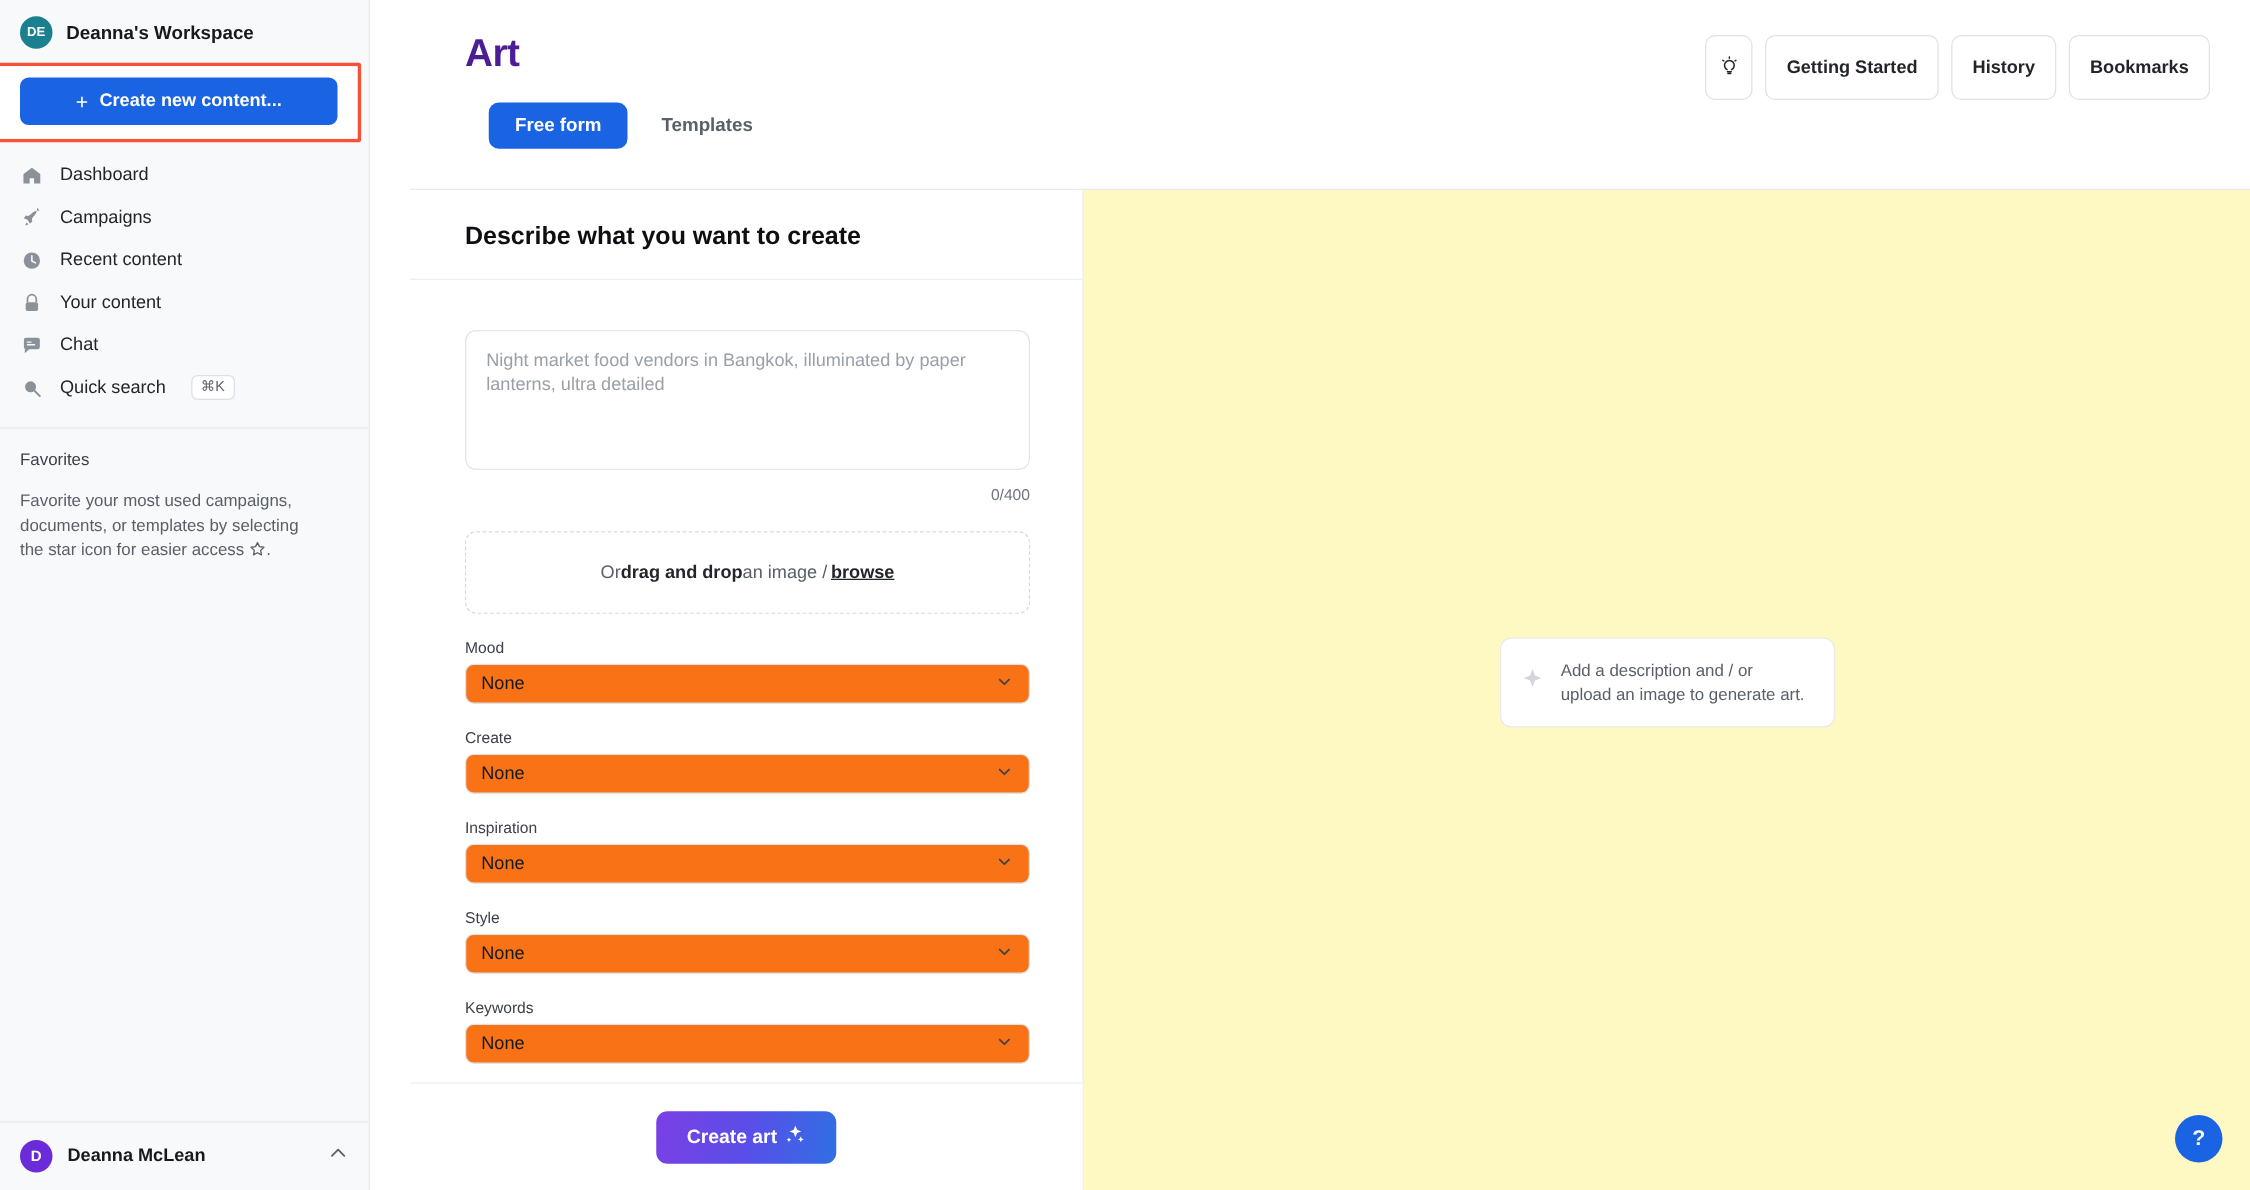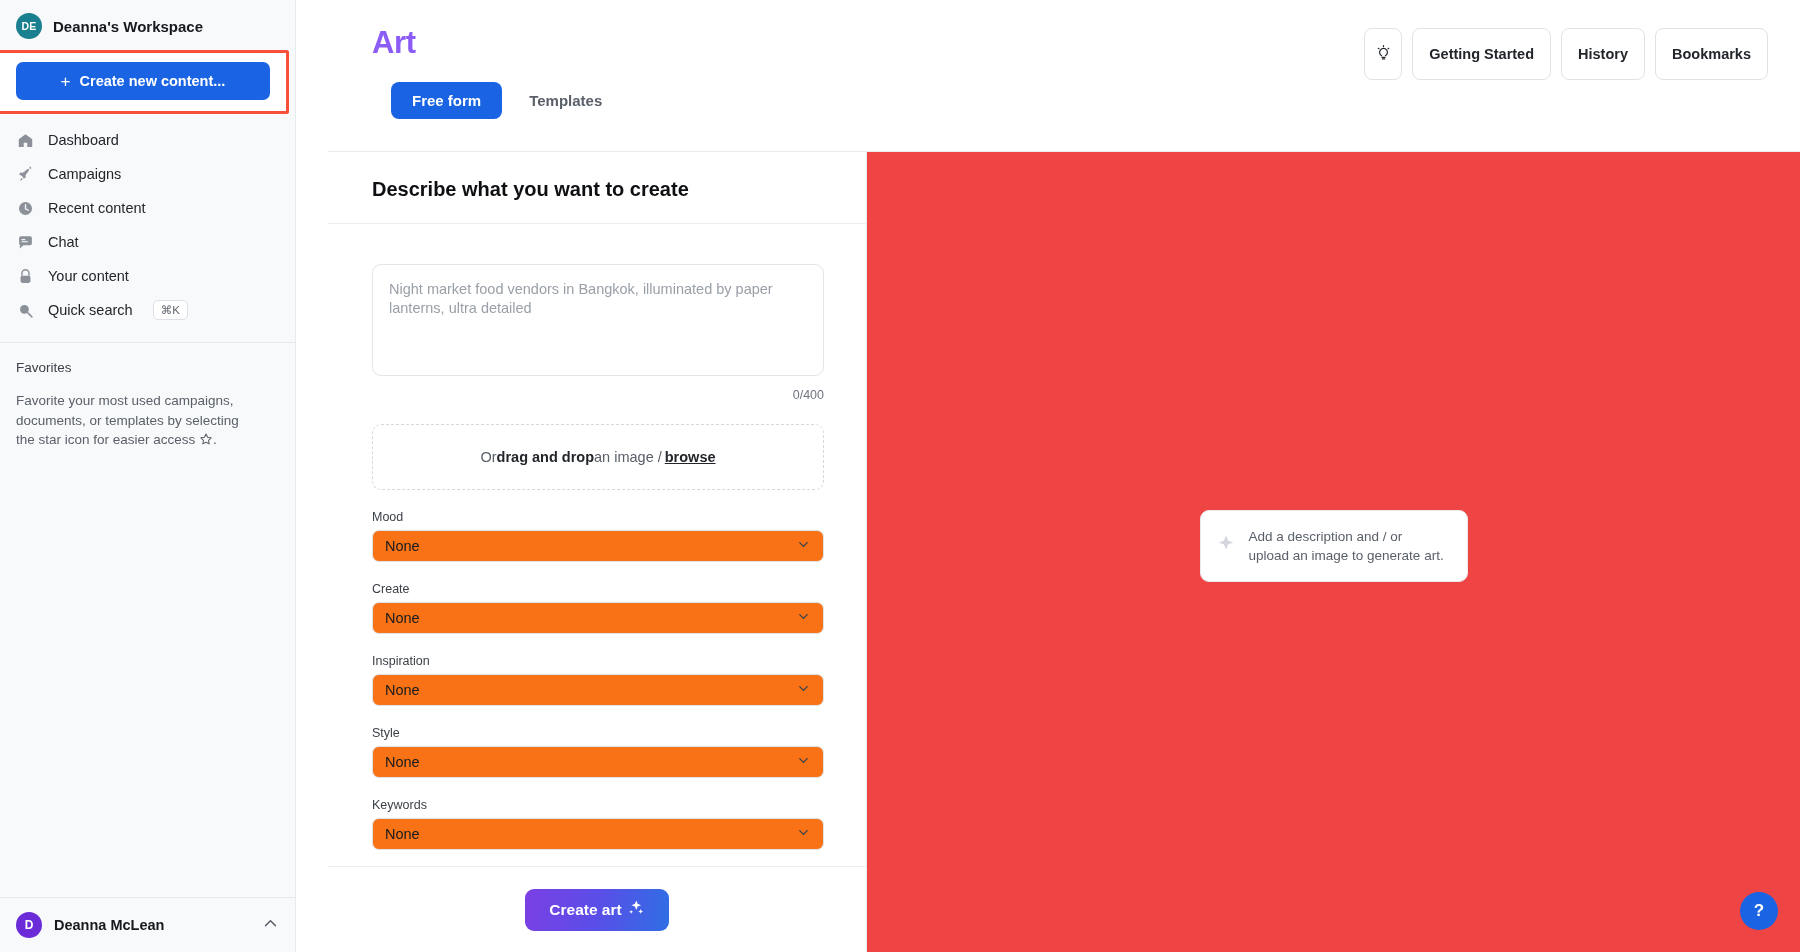--- a/index.html
+++ b/index.html
@@ -108,21 +108,21 @@
   .topbar {
     display: flex; align-items: flex-start;
     padding: 20px 32px 0 44px;
     height: 152px;
     flex: 0 0 152px;
     border-bottom: 1px solid #e8eaed;
     position: relative;
   }
   .title-col { flex: 1; }
   .page-title {
-    font-size: 31px; font-weight: bold; color: #8b5cf6;
+    font-size: 31px; font-weight: bold; color: #4c1d95;
     letter-spacing: -0.4px; margin: 5px 0 0 0;
   }
   .tabs { display: flex; align-items: center; gap: 6px; margin-top: 21px; margin-left: 19px; }
   .tab {
     font-size: 15px; font-weight: bold;
     padding: 10px 21px; border-radius: 8px;
     cursor: pointer; border: none; font-family: inherit;
     background: transparent; color: #5a6069;
   }
   .tab.active { background: #1a64e3; color: #fff; }
@@ -204,21 +204,21 @@
     height: 42px; padding: 0 24px;
     border: none; border-radius: 9px; cursor: pointer;
     background: linear-gradient(100deg, #7b3fe4 0%, #5a4ee8 50%, #2f6fe4 100%);
     color: #fff; font-size: 15.5px; font-weight: bold;
     font-family: inherit;
     display: flex; align-items: center; gap: 4px;
   }
 
   
   .preview-col {
-    flex: 1; position: relative; background: #ef4444;
+    flex: 1; position: relative; background: #fef9c3;
     display: flex; align-items: center; justify-content: center;
   }
   .hint-card {
     margin-top: -12px;
     border: 1px solid #e8eaed; border-radius: 9px;
     background: #fff;
     padding: 16px 20px 16px 14px;
     display: flex; align-items: center; gap: 12px;
     width: 268px;
   }
@@ -278,36 +278,36 @@
           <svg width="17" height="17" viewBox="0 0 24 24" fill="currentColor">
               <circle cx="12" cy="12" r="9.2"></circle>
               <path d="M12 6.5v6l4 2" stroke="#f8f9fa" stroke-width="1.8" fill="none" stroke-linecap="round"></path>
             </svg>
         </span>
         <span>Recent content</span>
       </div>
 
       <div class="nav-item">
         <span class="nav-ico">
+          <svg width="17" height="17" viewBox="0 0 24 24" fill="none" stroke="currentColor" stroke-width="2">
+              <path d="M7 11V7.5a5 5 0 0 1 10 0V11"></path>
+              <rect x="5" y="11" width="14" height="10" rx="2.5" fill="currentColor" stroke="none"></rect>
+            </svg>
+        </span>
+        <span>Your content</span>
+      </div>
+
+      <div class="nav-item">
+        <span class="nav-ico">
           <svg width="17" height="17" viewBox="0 0 24 24" fill="currentColor">
               <path d="M3 5.5A2.5 2.5 0 0 1 5.5 3h13A2.5 2.5 0 0 1 21 5.5v8a2.5 2.5 0 0 1-2.5 2.5H9l-5 4.5v-4.5H5.5A2.5 2.5 0 0 1 3 13.5z"></path>
               <path d="M7 8h4M7 11h8" stroke="#f8f9fa" stroke-width="1.6" stroke-linecap="round"></path>
             </svg>
         </span>
         <span>Chat</span>
-      </div>
-
-      <div class="nav-item">
-        <span class="nav-ico">
-          <svg width="17" height="17" viewBox="0 0 24 24" fill="none" stroke="currentColor" stroke-width="2">
-              <path d="M7 11V7.5a5 5 0 0 1 10 0V11"></path>
-              <rect x="5" y="11" width="14" height="10" rx="2.5" fill="currentColor" stroke="none"></rect>
-            </svg>
-        </span>
-        <span>Your content</span>
       </div>
 
       <div class="nav-item">
         <span class="nav-ico">
           <svg width="17" height="17" viewBox="0 0 24 24" fill="none" stroke="currentColor" stroke-width="2.2">
               <circle cx="10.5" cy="10.5" r="6.2" fill="currentColor" stroke="none"></circle>
               <path d="M15.3 15.3 21 21" stroke-linecap="round"></path>
             </svg>
         </span>
         <span>Quick search</span>

